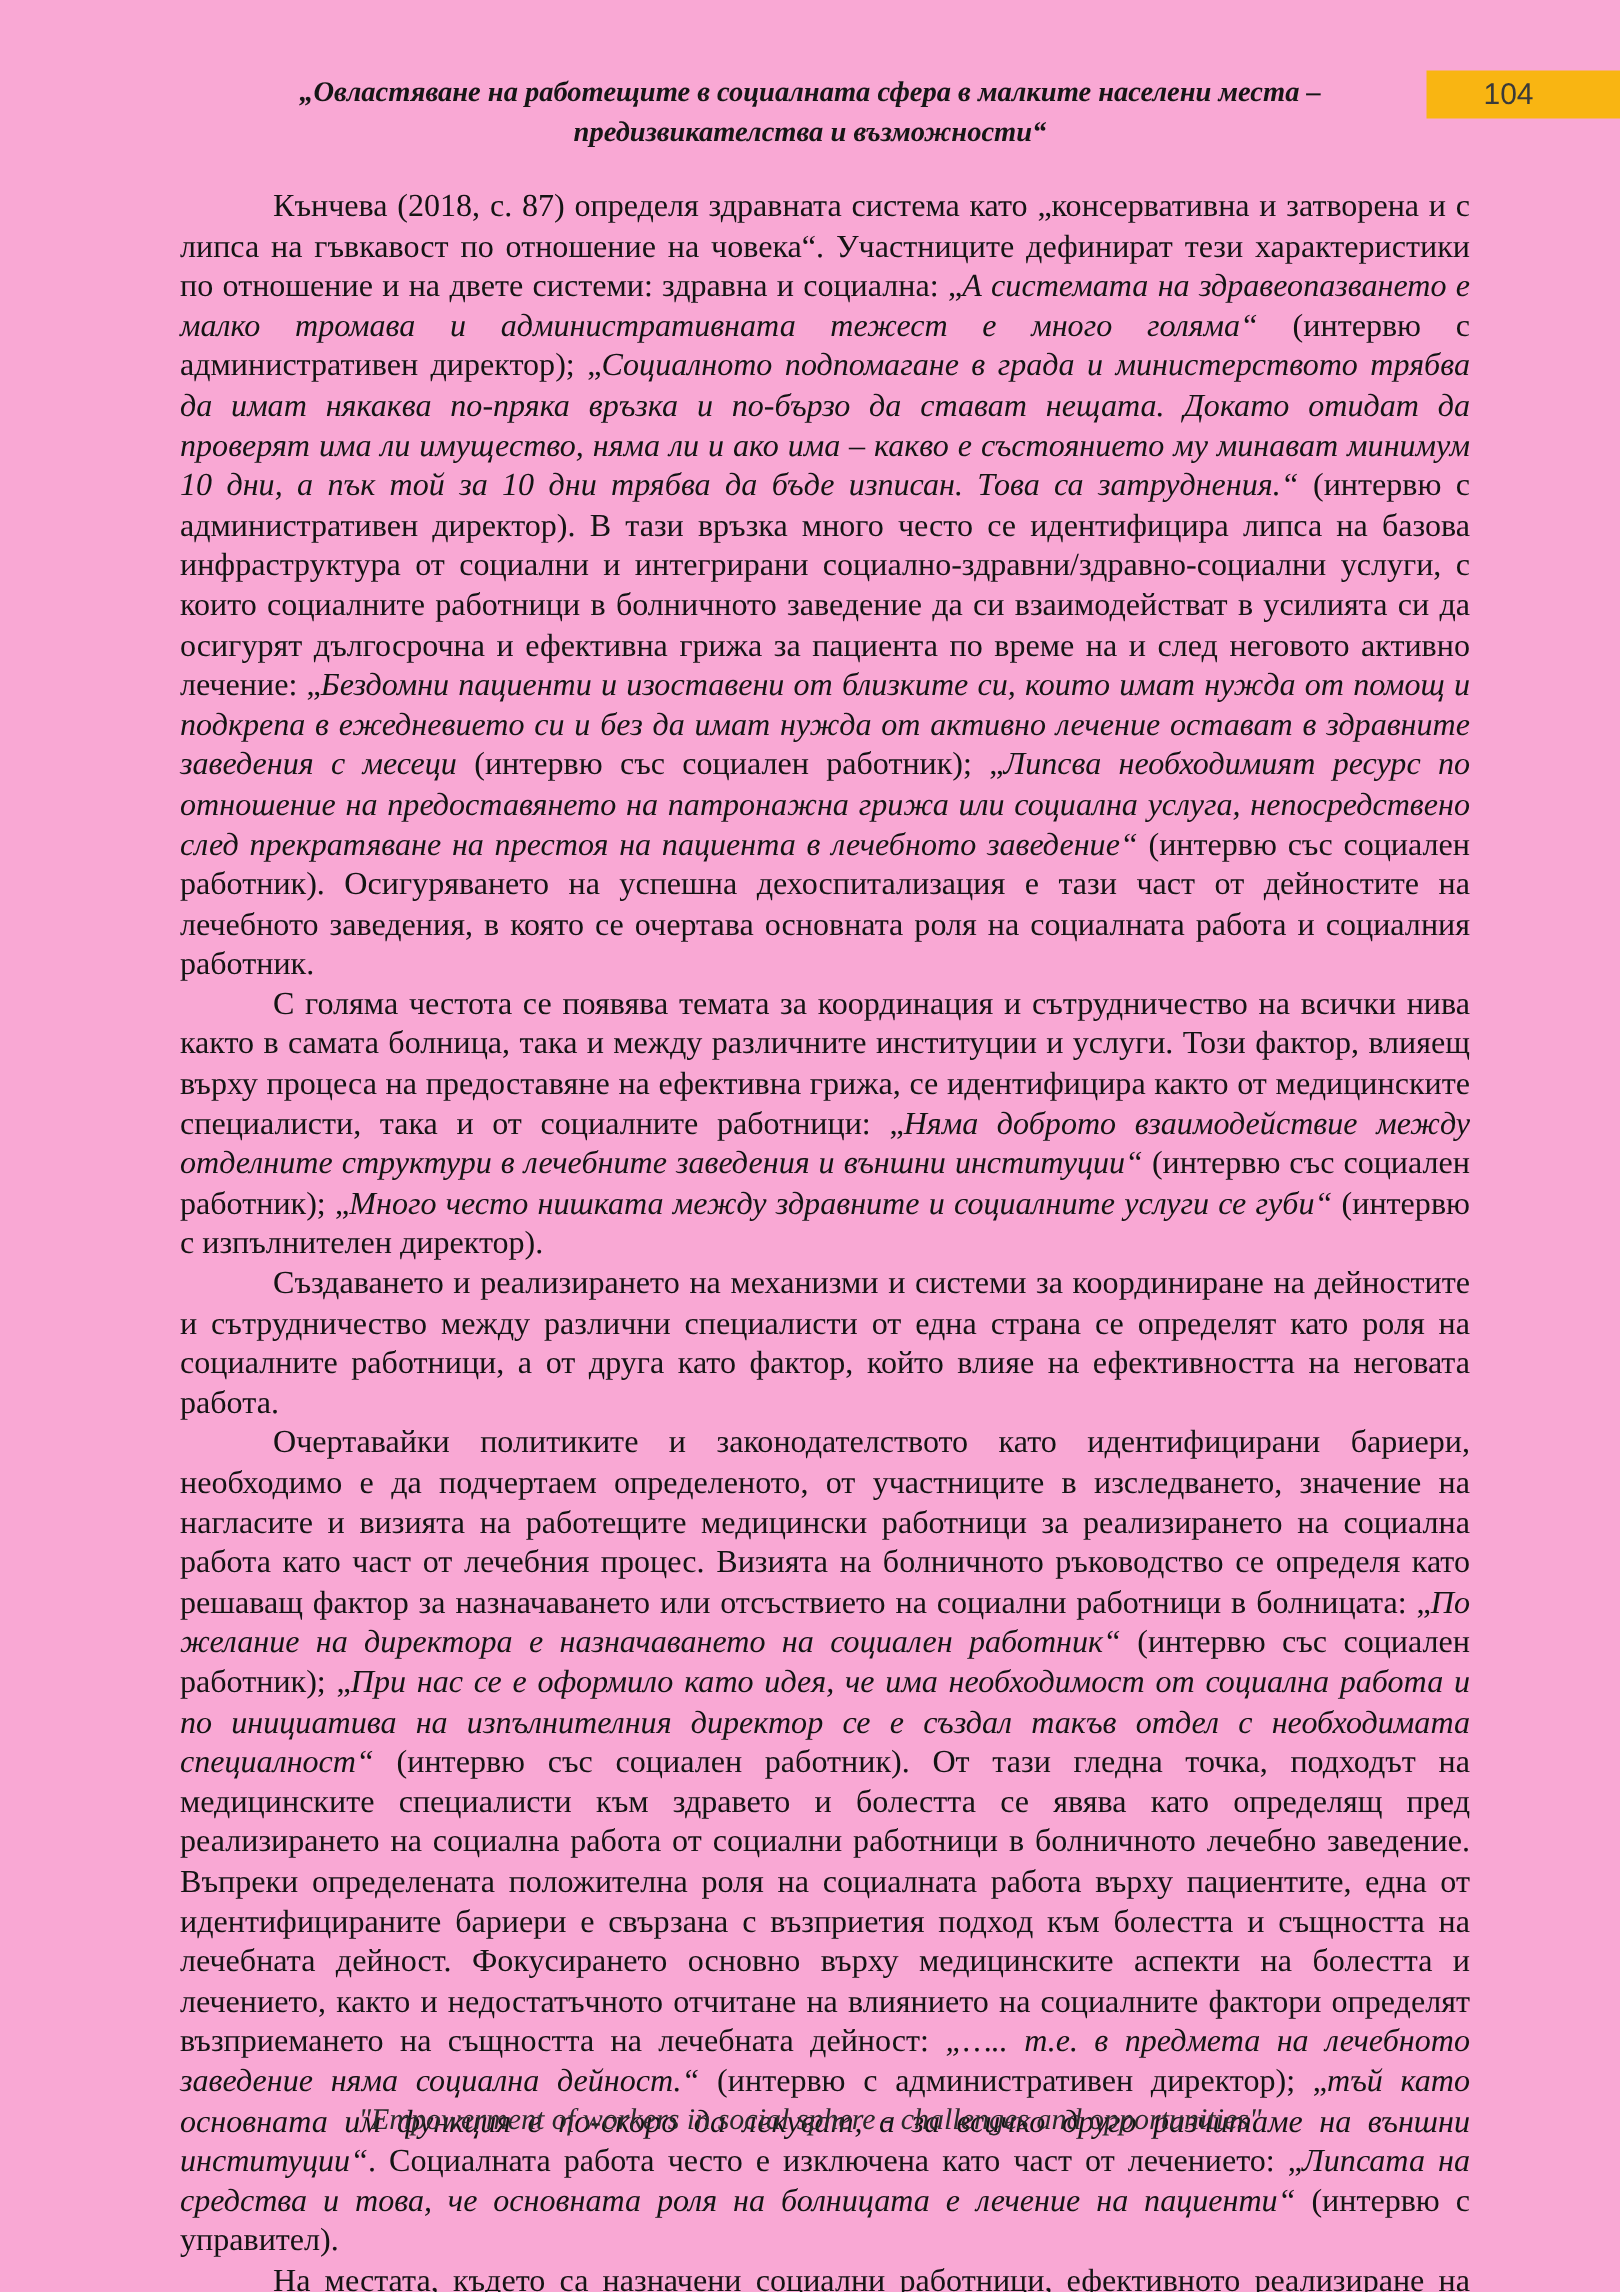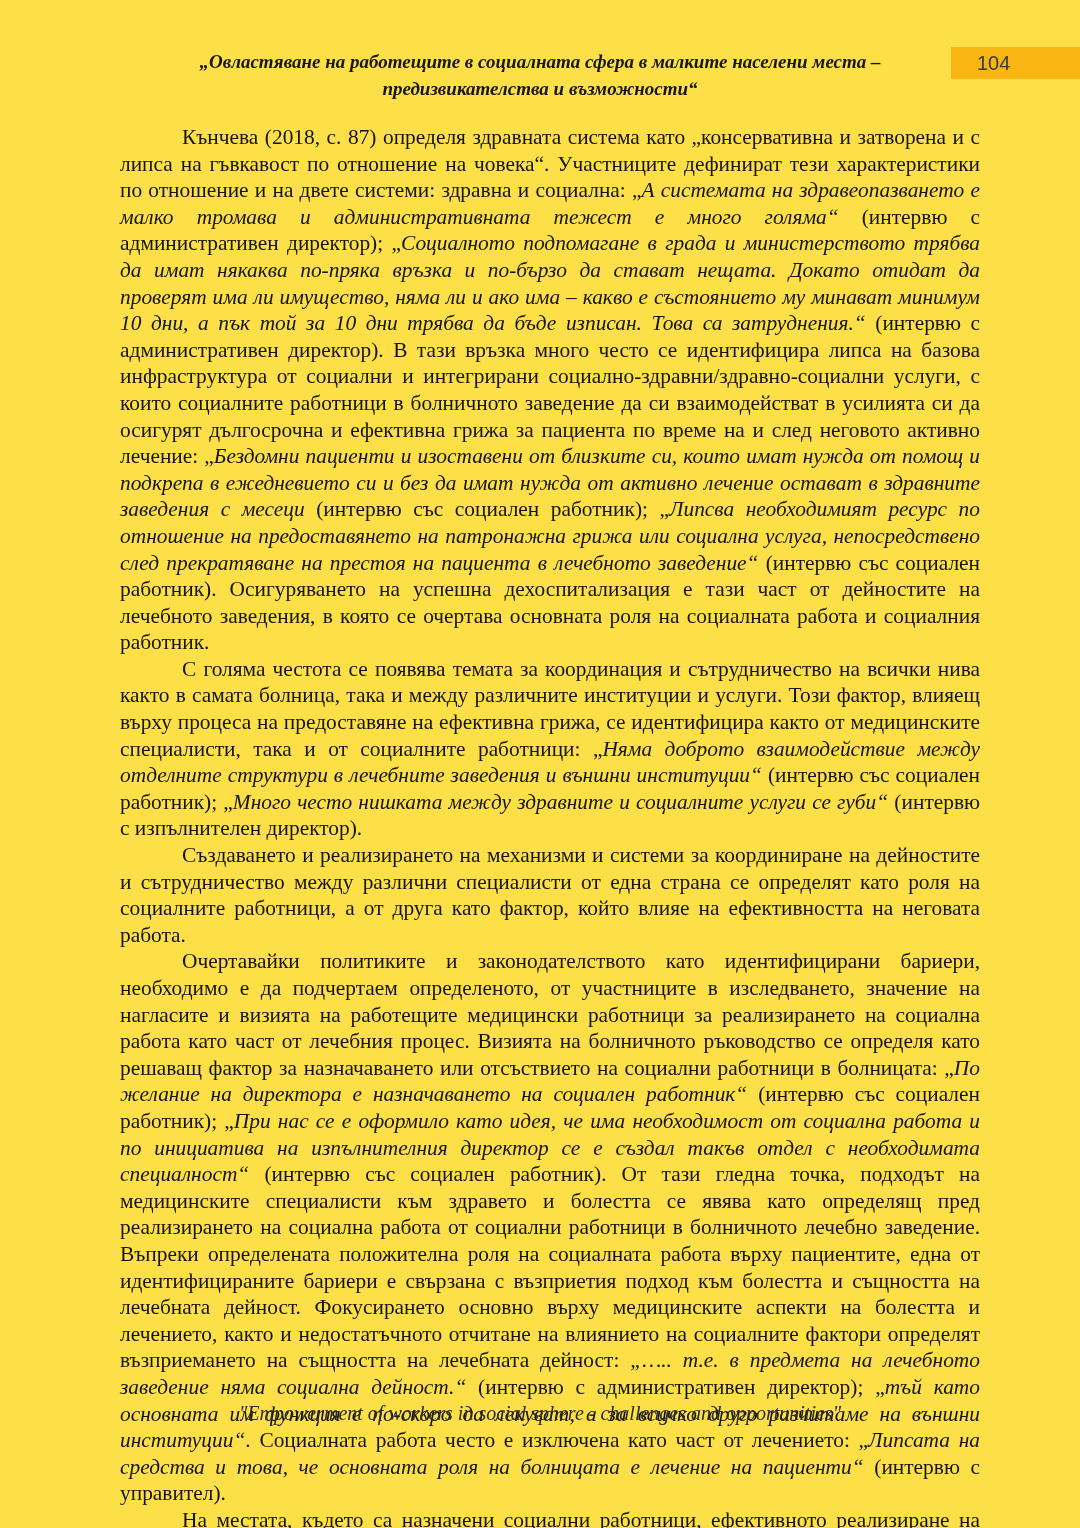--- a/index.html
+++ b/index.html
@@ -1,20 +1,20 @@
 <!DOCTYPE html>
 <html><head>
 <meta charset="utf-8">
 <style>
   html, body { margin: 0; padding: 0; background: #ffffff; }
   .page {
     position: relative;
     width: 1080px;
     height: 1528px;
-    background: #fde047;
+    background: #f9a8d4;
     font-family: "Liberation Serif", serif;
     color: #141414;
     overflow: hidden;
   }
   .header-title {
     position: absolute;
     top: 48px;
     left: 135px;
     width: 810px;
     text-align: center;
@@ -26,21 +26,21 @@
   }
   .page-number-box {
     position: absolute;
     top: 47px;
     right: 0;
     width: 129px;
     height: 32px;
     display: flex;
     align-items: center;
     box-sizing: border-box;
-    padding-left: 26px;
+    padding-left: 38px;
     font-family: "Liberation Sans", sans-serif;
     font-size: 20px;
     color: #3a3a3a;
   }
   .body-text {
     position: absolute;
     top: 124px;
     left: 120px;
     width: 860px;
     font-size: 21.4px;

